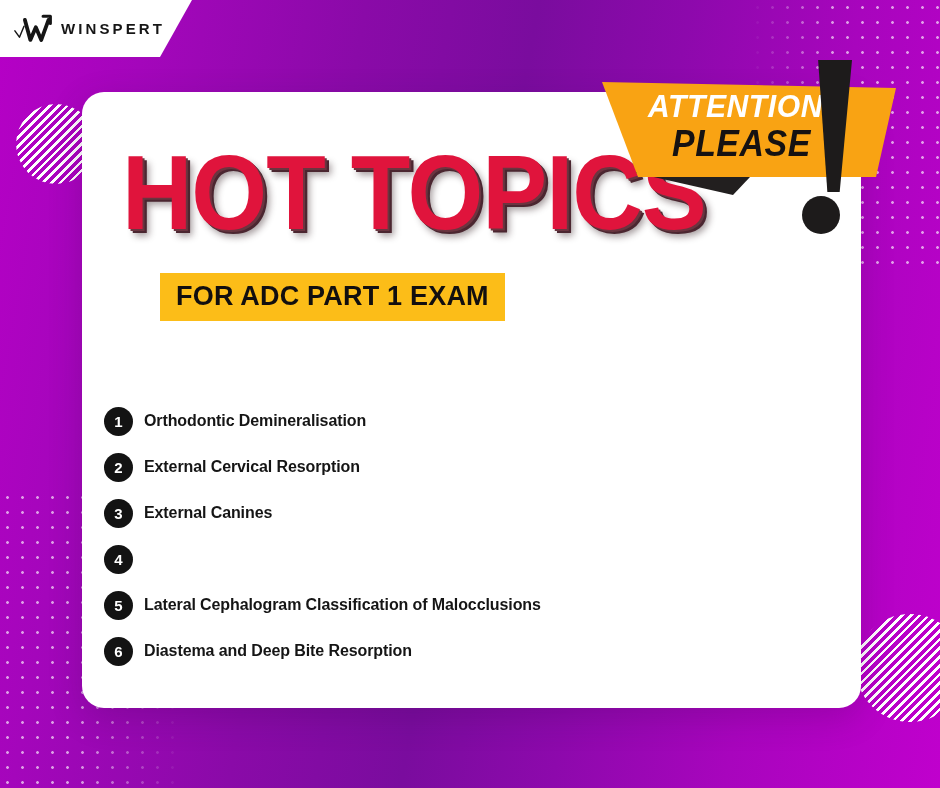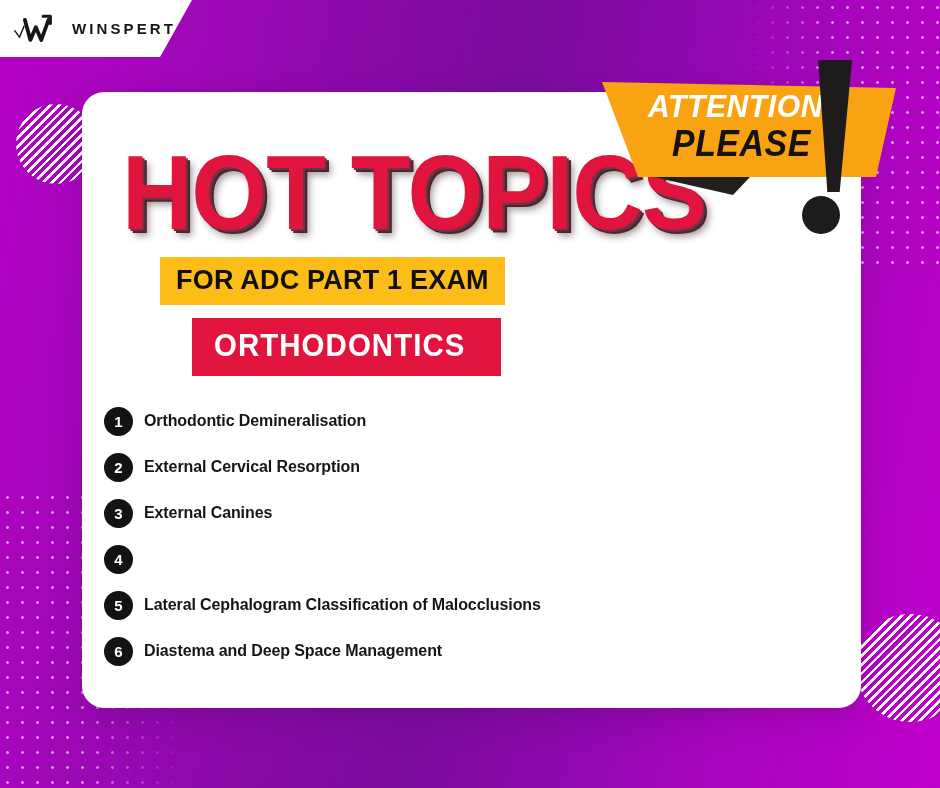--- a/index.html
+++ b/index.html
@@ -55,21 +55,21 @@
   #circle-left  { left:16px;  top:104px; width:80px;  height:80px; }
   #circle-right { left:856px; top:614px; width:108px; height:108px; }
 
   
   #logo-tab {
     position:absolute; left:0; top:0;
     width:192px; height:57px;
     background:#ffffff;
     clip-path:polygon(0 0, 192px 0, 160px 57px, 0 57px);
     display:flex; align-items:center;
-    padding-left:14px; gap:18px;
+    padding-left:14px; gap:7px;
     box-shadow:0 2px 7px rgba(60,0,70,.28);
   }
   #logo-mark { width:40px; height:34px; flex:0 0 auto; }
   #logo-text {
     font-size:15px; font-weight:700; letter-spacing:3.1px;
     color:#161616;
   }
 
   
   #card {
@@ -149,21 +149,21 @@
     transform-origin:left top;
     text-shadow:
       2px 2px 0 #6b3540,
       4px 4px 0 #4b2630,
       6px 6px 7px rgba(40,18,24,.42);
     white-space:nowrap;
   }
 
   
   #subtitle-bar {
-    position:absolute; left:160px; top:257px;
+    position:absolute; left:160px; top:273px;
     background:#fcbd18;
     padding:8px 16px 9px 16px;
     display:inline-block;
   }
   #subtitle-text {
     font-size:27px; font-weight:700;
     color:#120f0f; letter-spacing:.2px;
     white-space:nowrap;
   }
 
@@ -243,23 +243,20 @@
       <div class="banner-line" id="banner-please">PLEASE</div>
     </div>
   </div>
 
   <div id="headline">HOT TOPICS</div>
 
   <div id="subtitle-bar">
     <span id="subtitle-text">FOR ADC PART 1 EXAM</span>
   </div>
 
-  <div id="category-bar">
-    <span id="category-text">ORTHODONTICS</span>
-  </div>
 
   <div id="topics-list">
       <div class="topic-row">
         <span class="topic-badge">1</span>
         <span class="topic-label">Orthodontic Demineralisation</span>
       </div>
       <div class="topic-row">
         <span class="topic-badge">2</span>
         <span class="topic-label">External Cervical Resorption</span>
       </div>
@@ -269,17 +266,17 @@
       </div>
       <div class="topic-row">
         <span class="topic-badge">4</span>
       </div>
       <div class="topic-row">
         <span class="topic-badge">5</span>
         <span class="topic-label">Lateral Cephalogram Classification of Malocclusions</span>
       </div>
       <div class="topic-row">
         <span class="topic-badge">6</span>
-        <span class="topic-label">Diastema and Deep Space Management</span>
+        <span class="topic-label">Diastema and Deep Bite Resorption</span>
       </div>
     </div>
 
 </div>
 
 </body></html>

